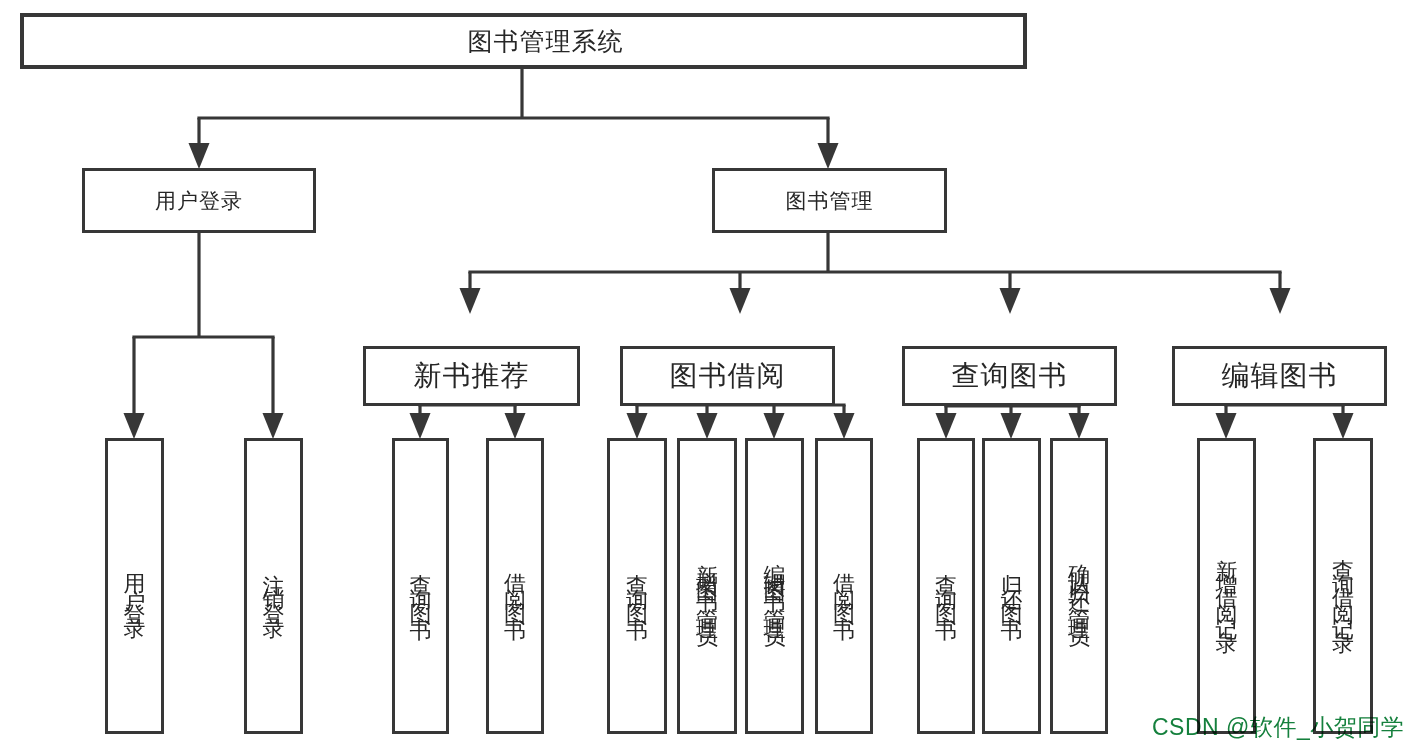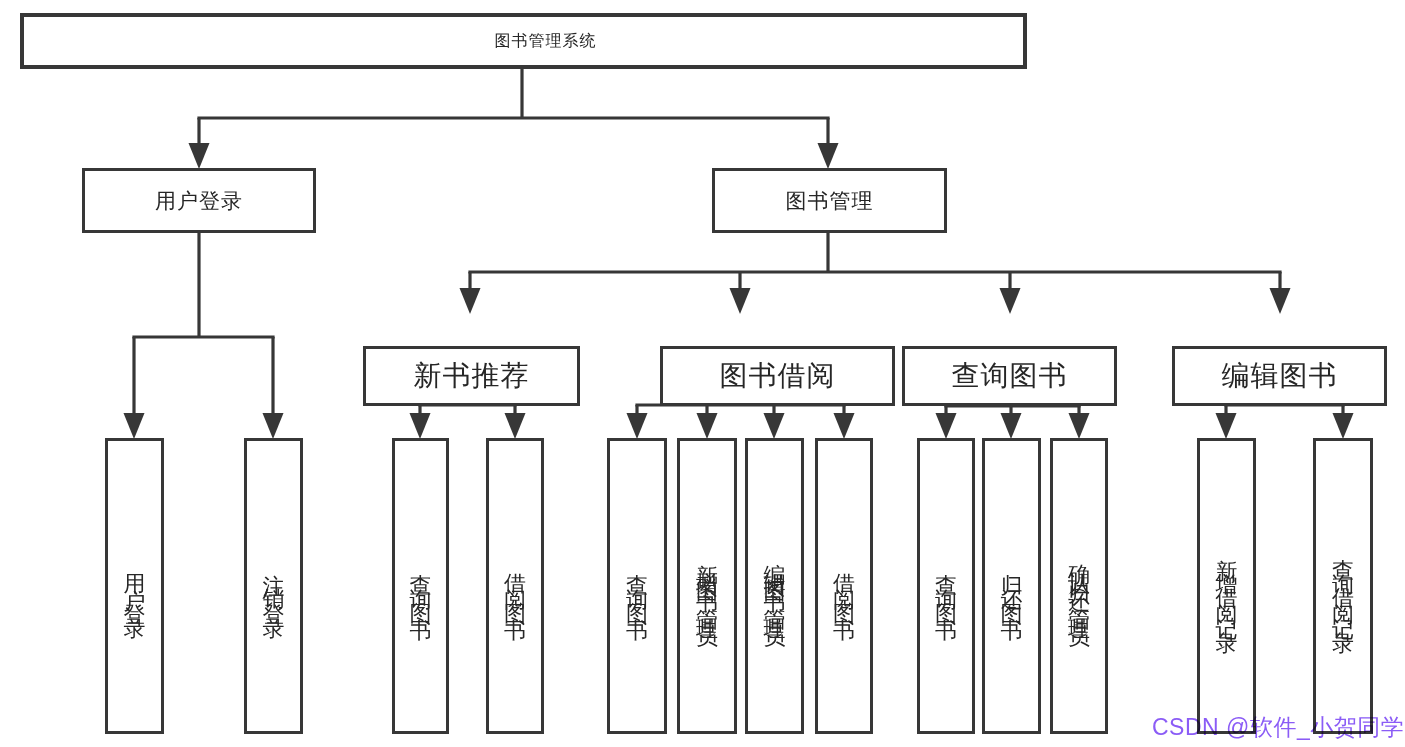--- a/index.html
+++ b/index.html
@@ -31,21 +31,21 @@
     justify-content: center;
     color: #262626;
     z-index: 2;
   }
   .box.top {
     left: 20px;
     top: 13px;
     width: 1007px;
     height: 56px;
     border-width: 4px;
-    font-size: 16px;
+    font-size: 25px;
     letter-spacing: 1px;
     padding-left: 44px;
   }
   .box.l2 {
     top: 168px;
     height: 65px;
     font-size: 21px;
     letter-spacing: 1px;
   }
   .box.l3 {
@@ -67,21 +67,21 @@
     line-height: 1;
     white-space: nowrap;
   }
   .watermark {
     position: absolute;
     left: 1152px;
     top: 712px;
     z-index: 5;
     font-size: 23px;
     letter-spacing: 0.5px;
-    color: #8b5cf6;
+    color: #15803d;
     mix-blend-mode: multiply;
     text-shadow: 1px 1px 0 rgba(255,255,255,0.65);
     white-space: nowrap;
     text-align: center;
   }
 </style>
 </head>
 <body>
 
 <div class="stage">
@@ -140,21 +140,21 @@
       <line x1="1343" y1="405" x2="1343" y2="418" stroke="#373737" stroke-width="3.2"></line>
       <polygon points="1332.5,413 1353.5,413 1343,439" fill="#373737"></polygon>
     </svg>
 
   <div class="box top">图书管理系统</div>
 
   <div class="box l2" style="left:82px;width:234px">用户登录</div>
   <div class="box l2" style="left:712px;width:235px">图书管理</div>
 
   <div class="box l3" style="left:363px;width:217px">新书推荐</div>
-  <div class="box l3" style="left:660px;width:235px">图书借阅</div>
+  <div class="box l3" style="left:620px;width:215px">图书借阅</div>
   <div class="box l3" style="left:902px;width:215px">查询图书</div>
   <div class="box l3" style="left:1172px;width:215px">编辑图书</div>
 
   <div class="box leaf" style="left:105px;width:59px">
     <span class="vtext">用户登录</span>
   </div>
   <div class="box leaf" style="left:244px;width:59px">
     <span class="vtext">注销登录</span>
   </div>
 

